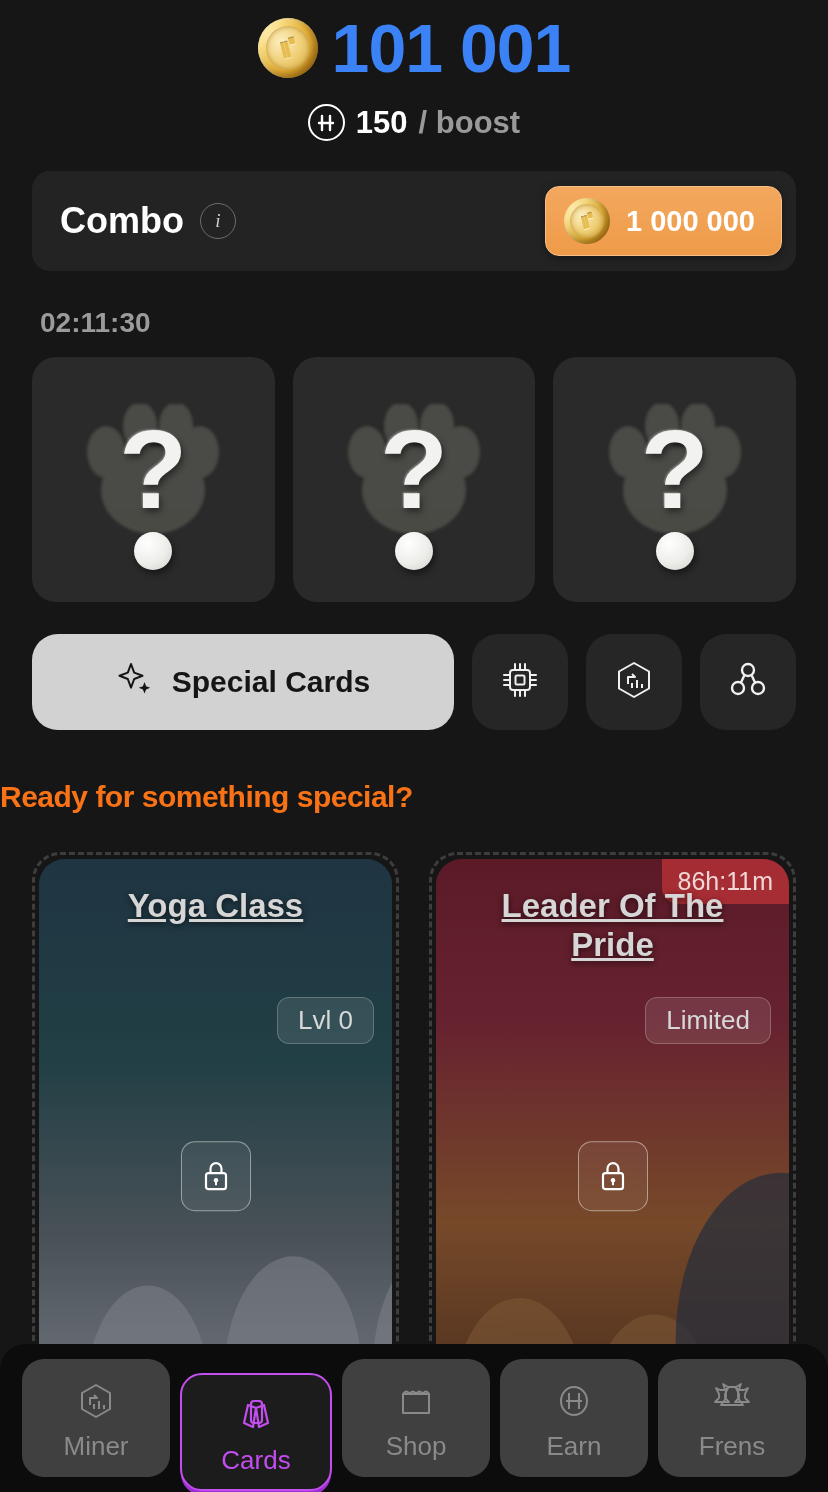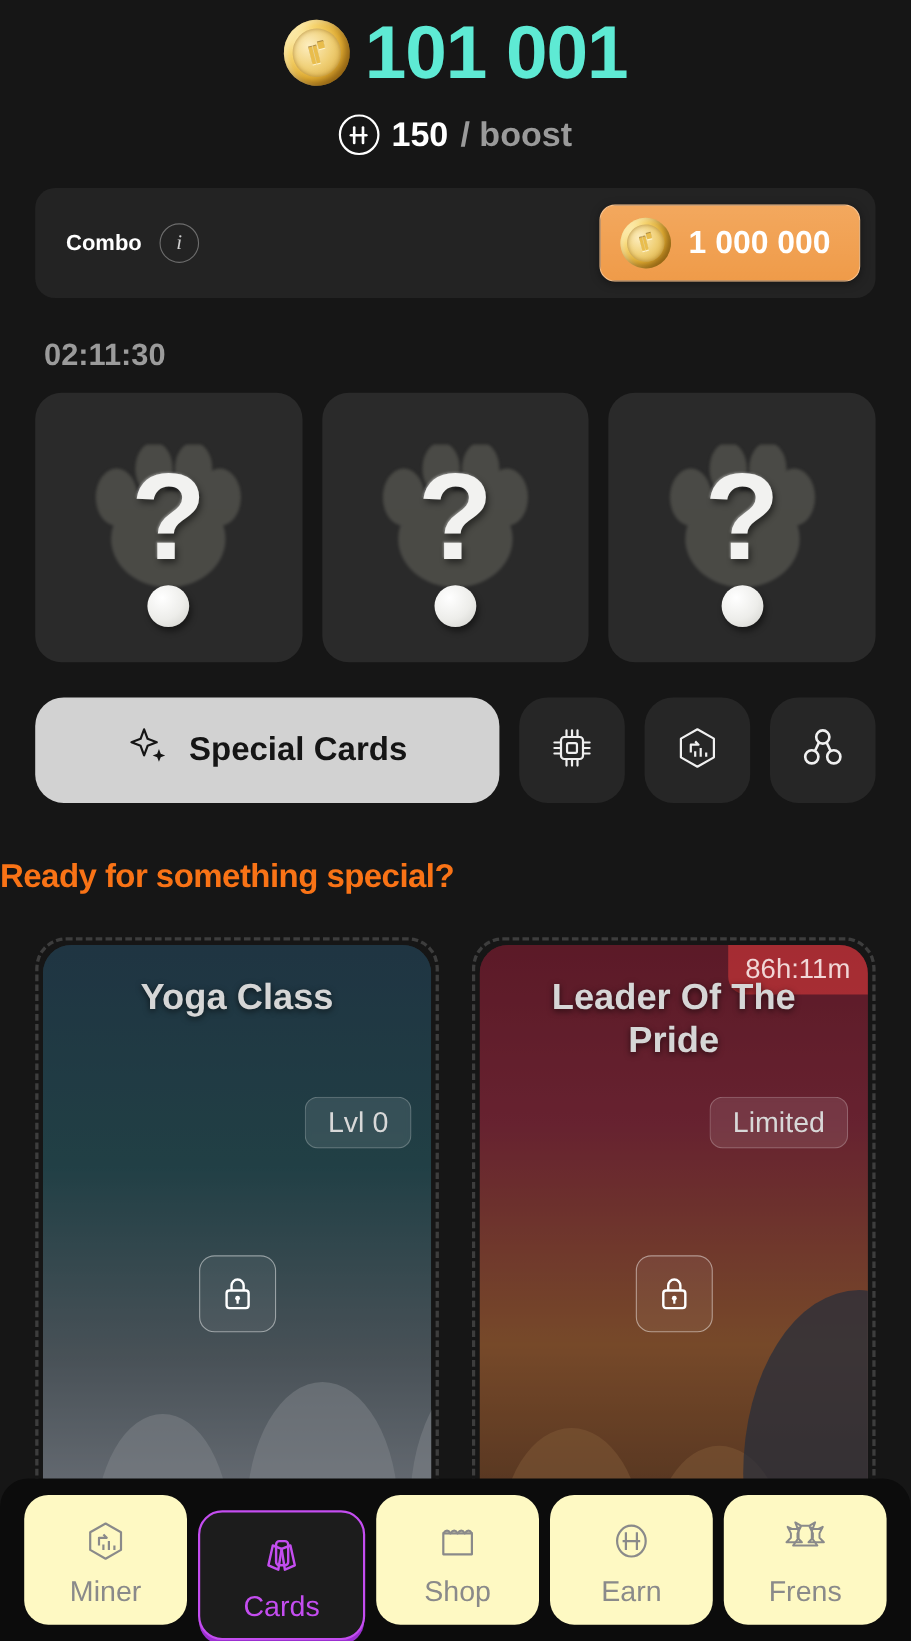--- a/index.html
+++ b/index.html
@@ -41,21 +41,21 @@
     box-shadow:inset 0 0 5px rgba(140,95,20,.6);
   }
   .coin .sym{
     position:absolute; inset:0;
     display:flex; align-items:center; justify-content:center;
     color:#e9bd4c; font-weight:bold; font-size:26px;
     text-shadow:0 1px 0 rgba(255,250,220,.8), 0 -1px 0 rgba(120,80,10,.6);
     letter-spacing:-2px;
   }
   .balance-amount{
-    font-size:68px; font-weight:bold; color:#5eead4;
+    font-size:68px; font-weight:bold; color:#3b82f6;
     letter-spacing:-1px; line-height:1;
   }
   .rate-row{
     display:flex; align-items:center; justify-content:center;
     gap:11px; margin-top:22px;
   }
   .h-coin{
     width:37px;height:37px;border-radius:50%;
     border:2.5px solid #fff; flex:none;
     display:flex;align-items:center;justify-content:center;
@@ -67,21 +67,21 @@
   
   .combo-card{
     margin:30px 32px 0 32px;
     height:100px;
     background:#232323;
     border-radius:18px;
     display:flex; align-items:center; justify-content:space-between;
     padding:0 14px 0 28px;
   }
   .combo-left{display:flex;align-items:center;gap:16px;}
-  .combo-label{font-size:20px;color:#fff;font-weight:bold;}
+  .combo-label{font-size:36px;color:#fff;font-weight:bold;}
   .info-badge{
     width:36px;height:36px;border-radius:50%;
     border:1.5px solid #6d6d6d;
     display:flex;align-items:center;justify-content:center;
     color:#cfcfcf;font-size:19px;font-style:italic;
     font-family:"Liberation Serif", serif;
   }
   .combo-prize{
     display:flex;align-items:center;gap:16px;
     background:linear-gradient(180deg,#f3a85e 0%,#ef9b49 100%);
@@ -204,20 +204,21 @@
   }
   .card-dim{position:absolute;inset:0;background:rgba(10,10,12,.38);}
   .card-title{
     position:relative;
     margin:28px 22px 0 22px;
     text-align:center;
     font-size:33px; font-weight:bold;
     color:#d6d6d6;
     line-height:1.18;
     text-shadow:0 2px 6px rgba(0,0,0,.6);
+    text-decoration:underline;
   }
   .badge{
     position:absolute; right:18px; top:138px;
     background:rgba(255,255,255,.10);
     border:1px solid rgba(255,255,255,.22);
     border-radius:12px;
     padding:7px 20px;
     font-size:26px; color:#d8d8d8;
     backdrop-filter:blur(3px);
   }
@@ -259,21 +260,21 @@
   .nav{
     position:absolute; left:0; right:0; bottom:0;
     height:148px;
     background:#0c0c0c;
     border-top-left-radius:26px; border-top-right-radius:26px;
     display:flex; align-items:center; justify-content:space-between;
     padding:0 22px; gap:10px;
   }
   .nav-item{
     flex:1; height:118px;
-    background:#fef9c3;
+    background:#404040;
     border-radius:22px;
     display:flex;flex-direction:column;align-items:center;justify-content:center;
     gap:4px;
     color:#8a8a8a; font-size:26px;
   }
   .nav-item.active{
     background:#1c1c1c;
     border:2.5px solid #c44df0;
     color:#c44df0;
     box-shadow:0 5px 0 -1px #9b2fd0;

